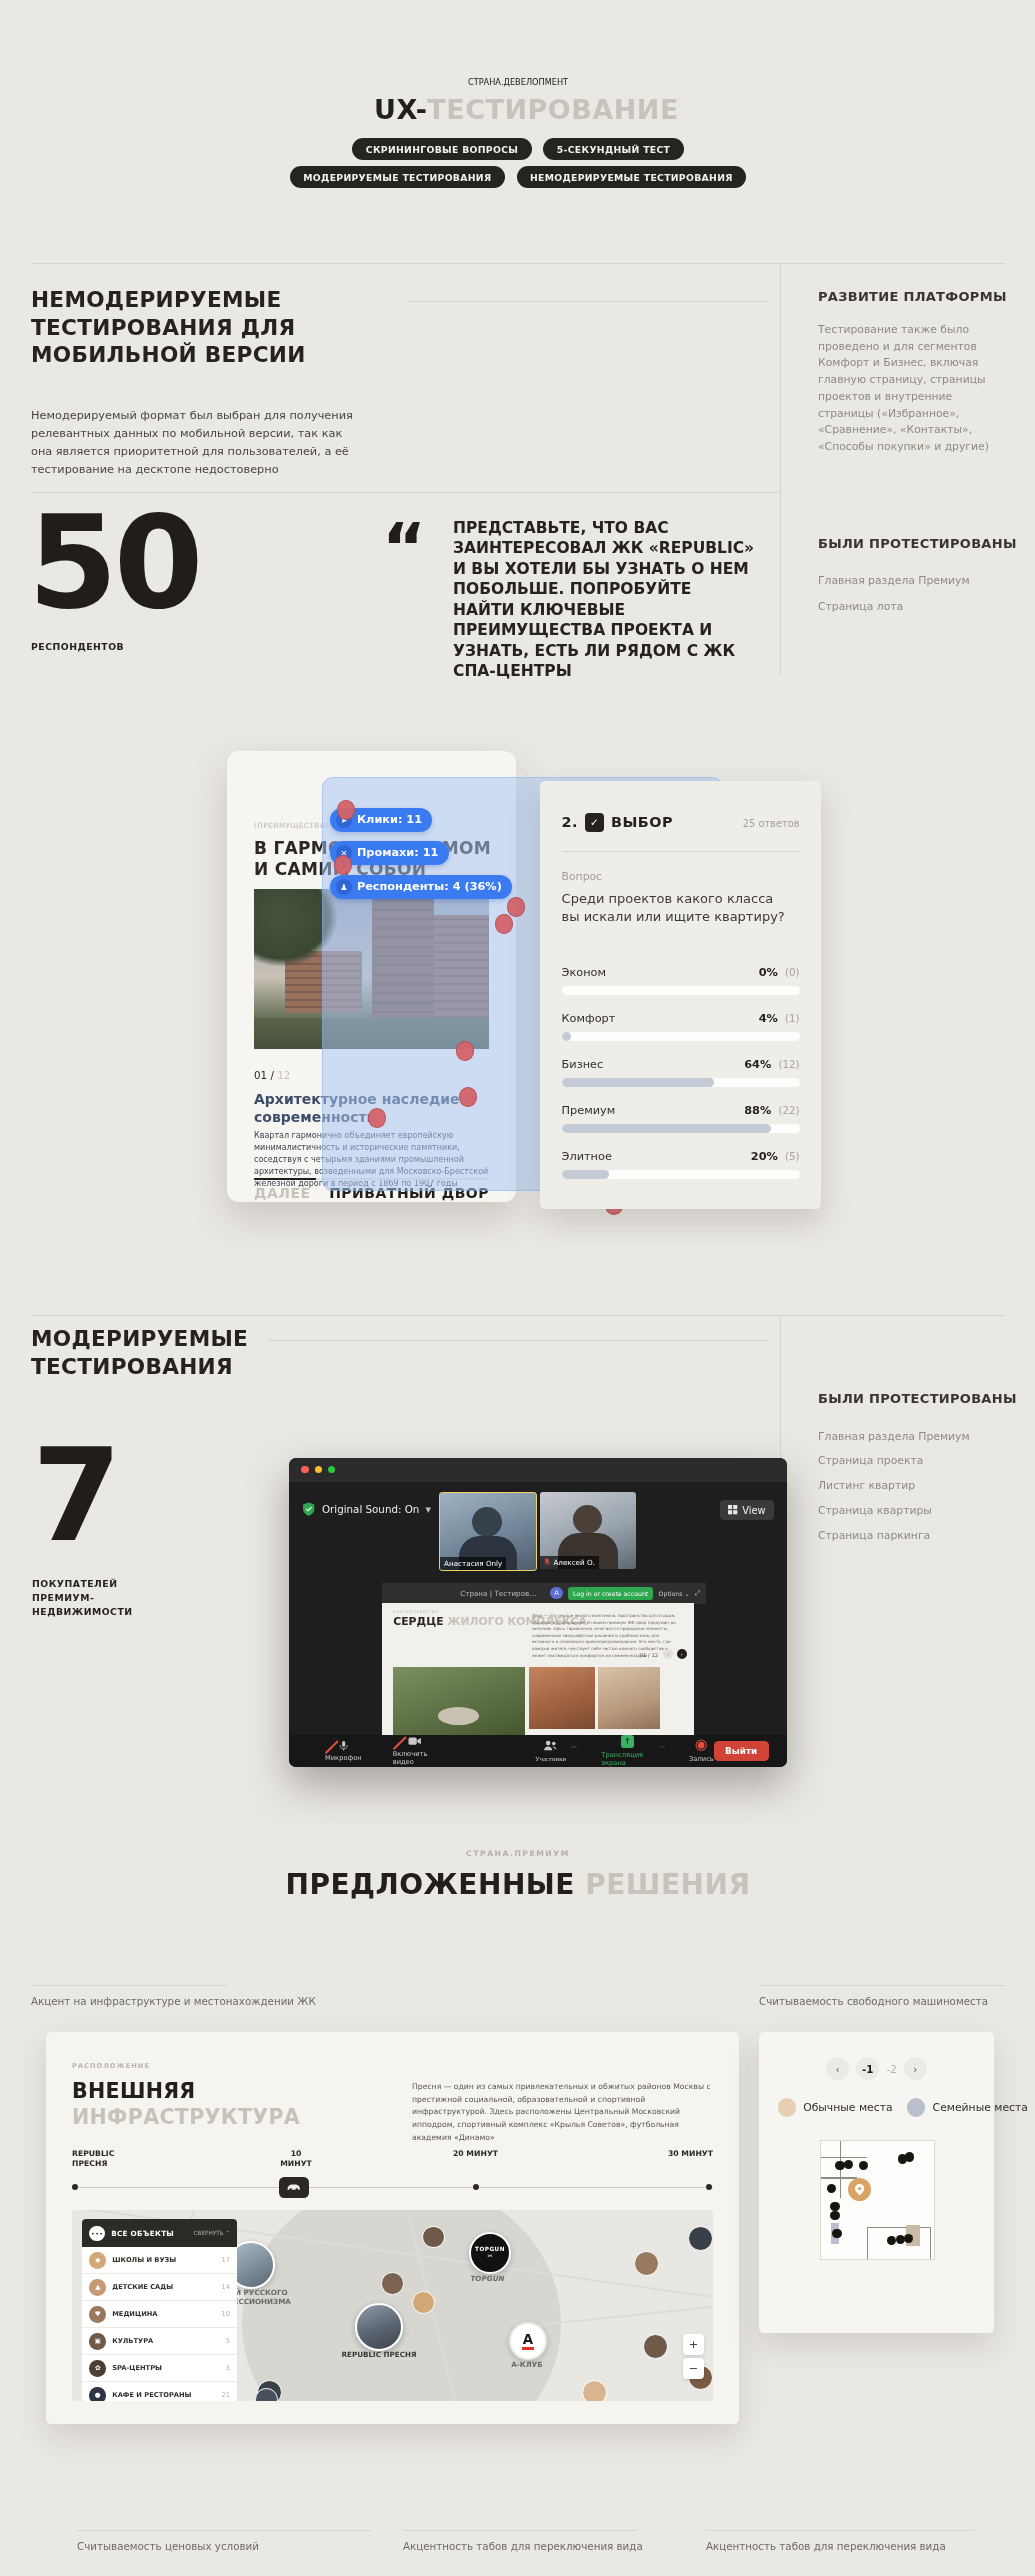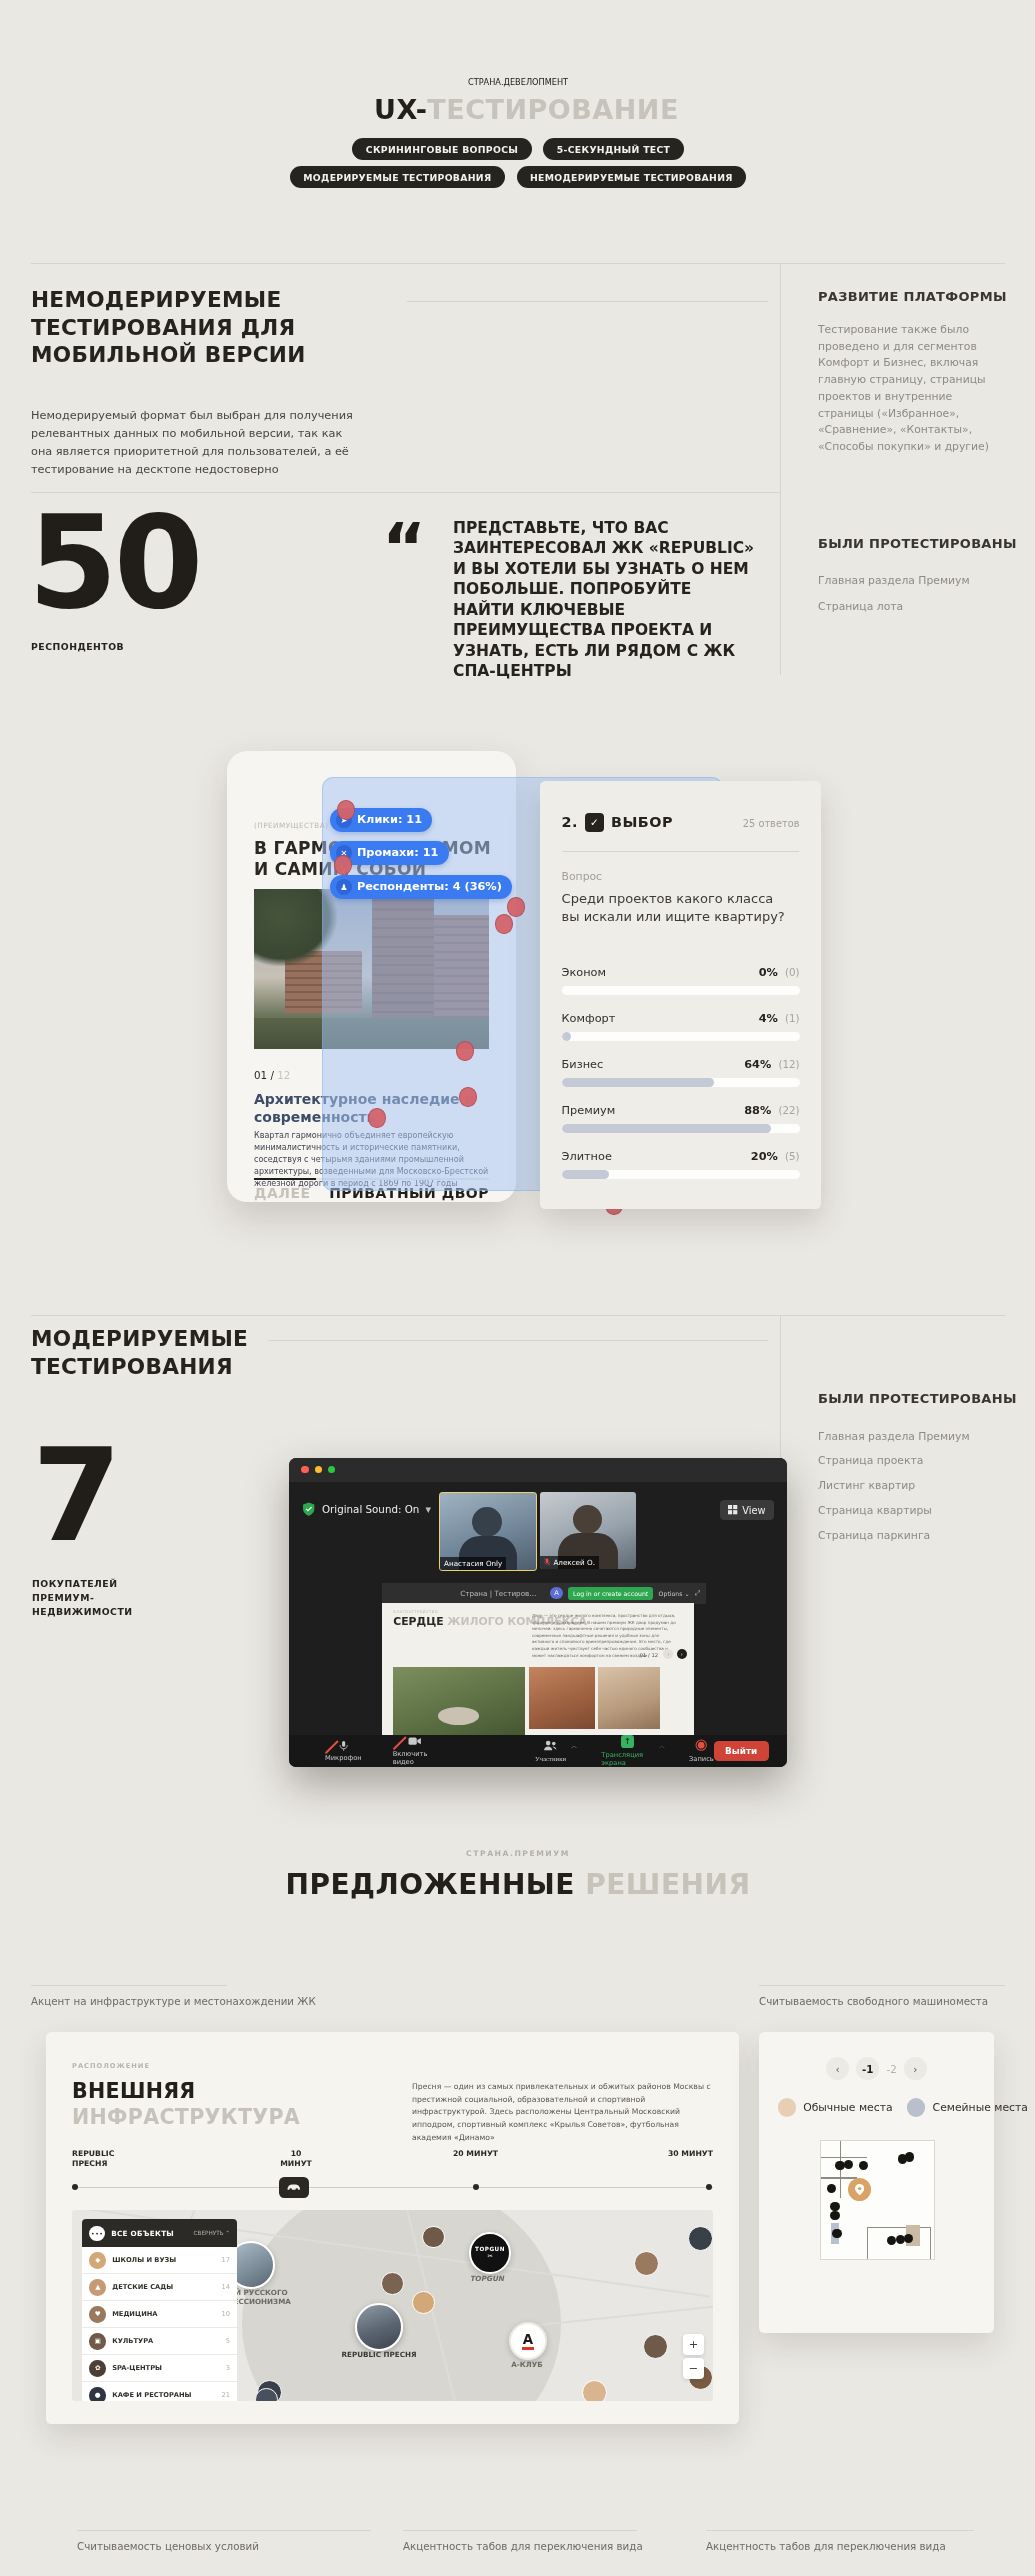--- a/index.html
+++ b/index.html
@@ -15,21 +15,21 @@
   .pill{display:inline-block;background:#262421;color:#f4f2ed;border-radius:515px;padding:5.7px 13.4px;font-size:9.3px;font-weight:700;letter-spacing:0.3px;margin:0 4.6px;}
   .h2{font-size:21.6px;line-height:1.28;font-weight:700;letter-spacing:0.3px;color:#26221d;}
   .sidetitle{font-size:13px;font-weight:600;letter-spacing:0.3px;color:#3a362f;}
   .sidetext{font-size:10.8px;line-height:1.55;color:#8f8b83;}
   .para{font-size:11.3px;line-height:1.6;color:#4a463f;}
   .stat{font-size:129px;font-weight:600;letter-spacing:-4.1px;line-height:.82;color:#211d18;}
   .statlabel{font-size:9.3px;font-weight:700;letter-spacing:0.5px;color:#26221d;}
   .quote{font-size:15.5px;line-height:1.32;font-weight:700;color:#26221d;}
   .listitem{font-size:10.8px;color:#8f8b83;}
   
-  .phone{position:absolute;background:#f7f5f1;border-radius:20px;box-shadow:0 15.5px 36px rgba(60,50,40,.18);}
+  .phone{position:absolute;background:#f7f5f1;border-radius:12px;box-shadow:0 15.5px 36px rgba(60,50,40,.18);}
   .ph-tag{font-size:7.2px;color:#bcb8b0;letter-spacing:0.5px;}
   .ph-h{font-size:17px;font-weight:700;letter-spacing:0.3px;color:#2b2723;}
   .ph-counter{font-size:10.3px;color:#2b2723;}
   .ph-cardtitle{font-size:14px;font-weight:600;color:#3d4c68;line-height:1.25;}
   .ph-text{font-size:8px;line-height:1.5;color:#3f4350;}
   .ph-foot{font-size:14px;font-weight:700;letter-spacing:0.5px;}
   .heat{position:absolute;background:rgba(166,197,243,.52);border:0.5px solid rgba(130,170,235,.4);border-radius:11.3px;}
   .chip-blue{position:absolute;background:#3b7bf2;color:#fff;border-radius:515px;font-size:11.3px;font-weight:700;padding:4.1px 10.3px 4.1px 6.2px;display:flex;align-items:center;gap:5.2px;box-shadow:0 2.1px 5.2px rgba(30,70,160,.25);}
   .chip-ic{width:15.5px;height:15.5px;border-radius:50%;background:#2e66d8;display:flex;align-items:center;justify-content:center;font-size:8.2px;color:#fff;}
   .dot{position:absolute;width:15.5px;height:17.5px;border-radius:50%;background:#d4646c;border:1px solid #b84b55;opacity:.95;}

